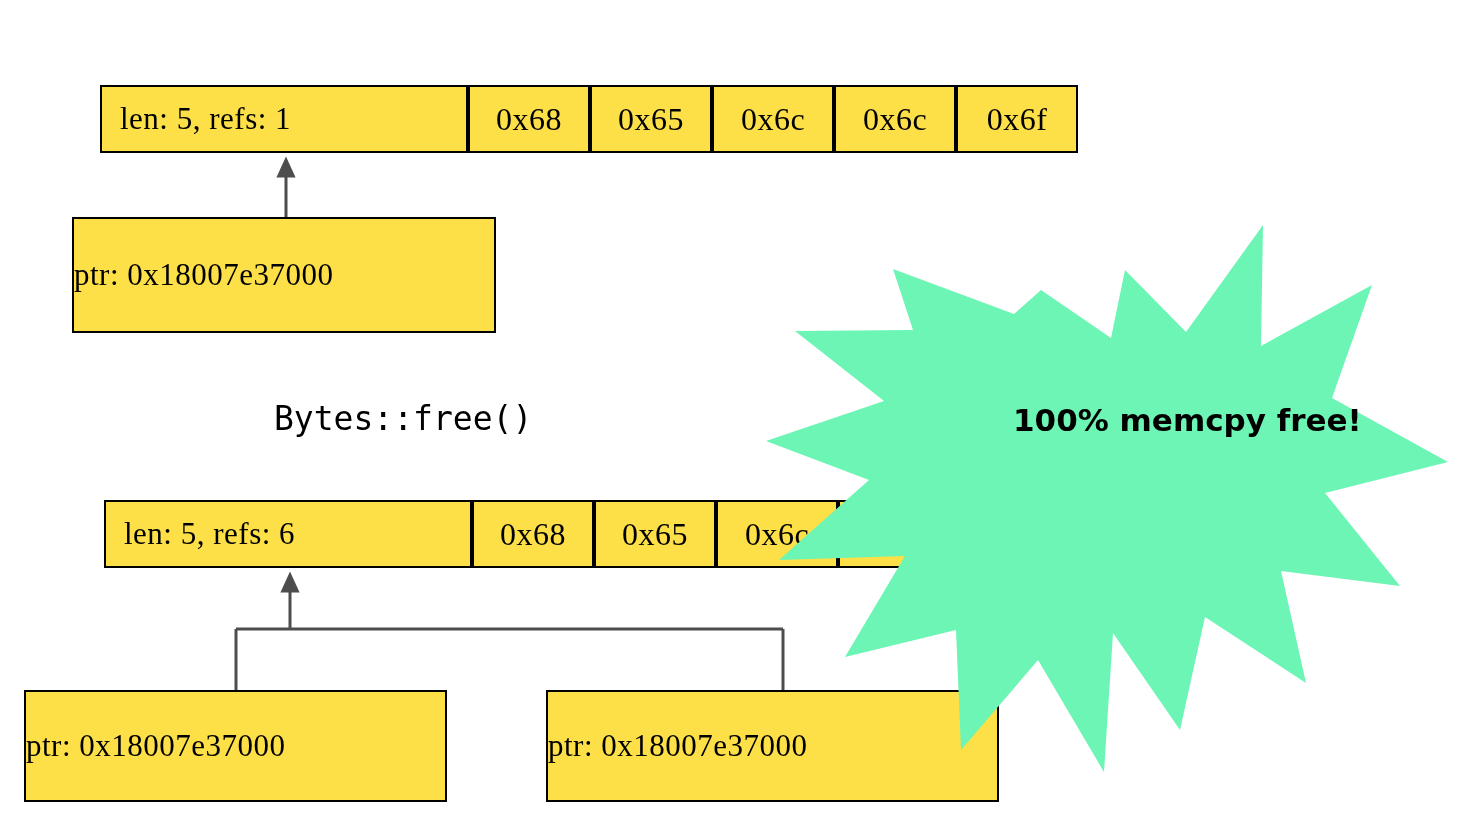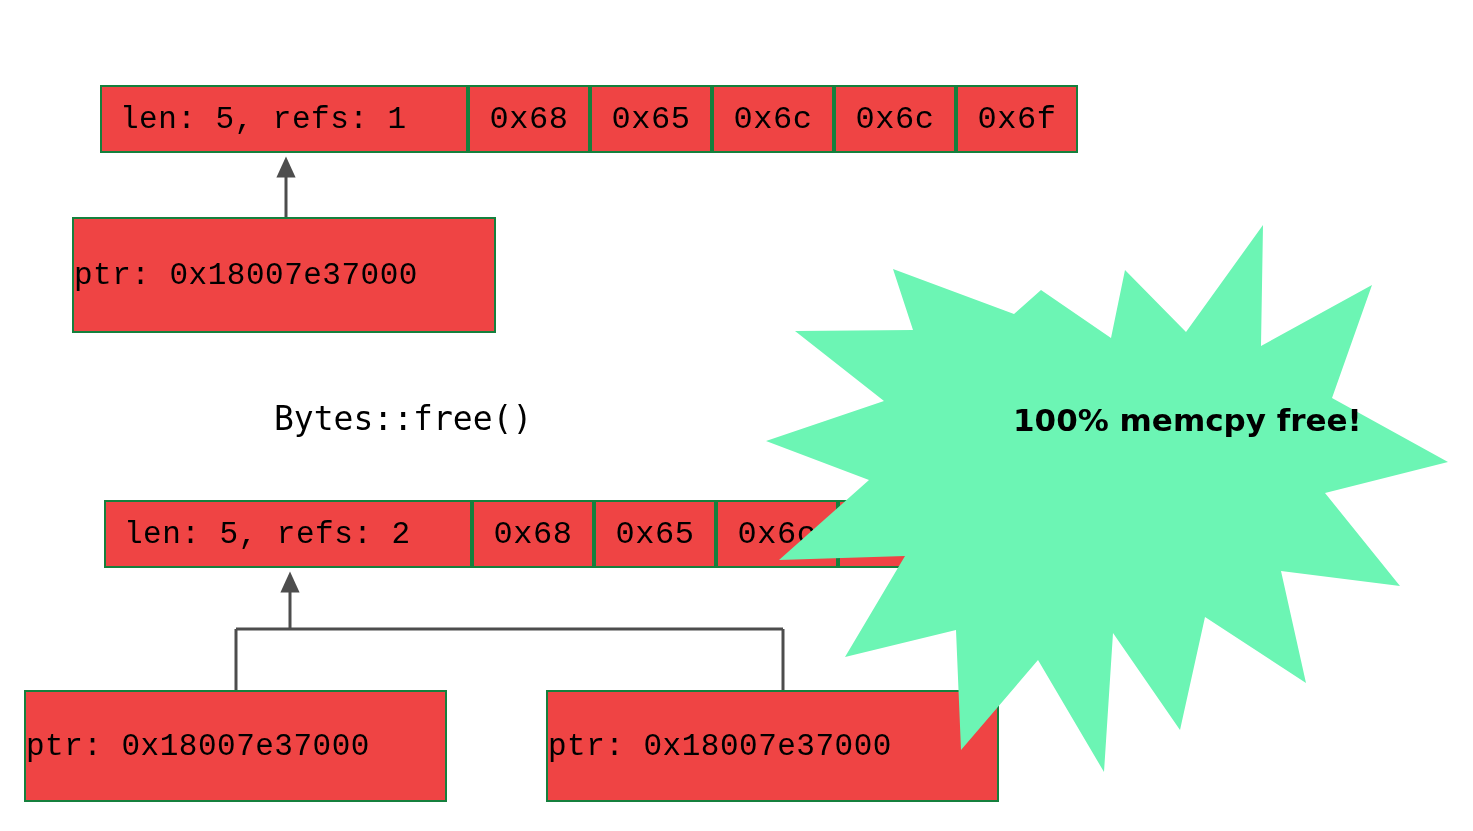--- a/index.html
+++ b/index.html
@@ -16,25 +16,25 @@
     width: 1473px;
     height: 831px;
     background: #ffffff;
     overflow: hidden;
   }
 
   
   .box {
     position: absolute;
     box-sizing: border-box;
-    background: #ef4444;
-    border: 2px solid #15803d;
+    background: #fde047;
+    border: 2px solid #000000;
     display: flex;
     align-items: center;
-    font-family: Liberation Mono, monospace;
+    font-family: Liberation Serif, serif;
     color: #000000;
     white-space: pre;
   }
 
   
   .alloc-header {
     justify-content: flex-start;
     padding-left: 18px;
     font-size: 31px;
     letter-spacing: 0.5px;
@@ -125,21 +125,21 @@
   <div class="box byte-cell" style="left:468px; top:85px; width:122px; height:68px;">0x68</div>
   <div class="box byte-cell" style="left:590px; top:85px; width:122px; height:68px;">0x65</div>
   <div class="box byte-cell" style="left:712px; top:85px; width:122px; height:68px;">0x6c</div>
   <div class="box byte-cell" style="left:834px; top:85px; width:122px; height:68px;">0x6c</div>
   <div class="box byte-cell" style="left:956px; top:85px; width:122px; height:68px;">0x6f</div>
 
   <div class="box ptr-box" style="left:72px; top:217px; width:424px; height:116px;">ptr: 0x18007e37000</div>
 
   <div class="caption" style="left:274px; top:399px;">Bytes::free()</div>
 
-  <div class="box alloc-header" style="left:104px; top:500px; width:368px; height:68px;">len: 5, refs: 2</div>
+  <div class="box alloc-header" style="left:104px; top:500px; width:368px; height:68px;">len: 5, refs: 6</div>
 
   <div class="box byte-cell" style="left:472px; top:500px; width:122px; height:68px;">0x68</div>
   <div class="box byte-cell" style="left:594px; top:500px; width:122px; height:68px;">0x65</div>
   <div class="box byte-cell" style="left:716px; top:500px; width:122px; height:68px;">0x6c</div>
   <div class="box byte-cell" style="left:838px; top:500px; width:122px; height:68px;">0x6c</div>
   <div class="box byte-cell" style="left:960px; top:500px; width:122px; height:68px;">0x6f</div>
 
   <div class="box ptr-box" style="left:24px; top:690px; width:423px; height:112px;">ptr: 0x18007e37000</div>
 
   <div class="box ptr-box" style="left:546px; top:690px; width:453px; height:112px;">ptr: 0x18007e37000</div>

